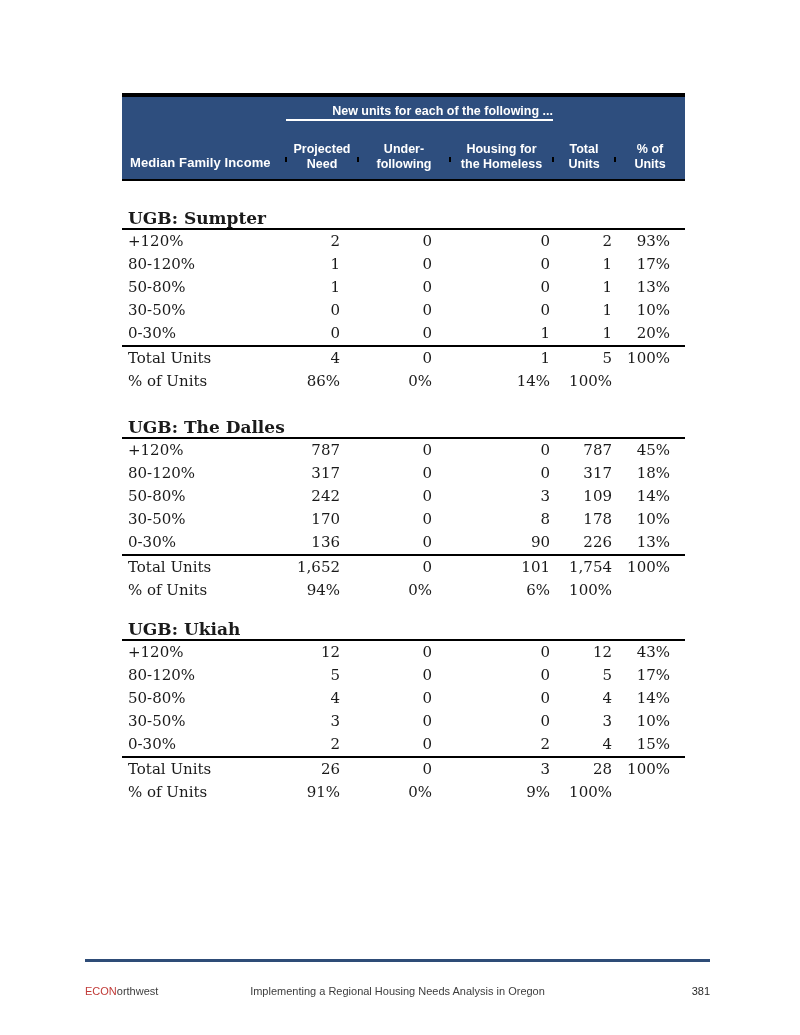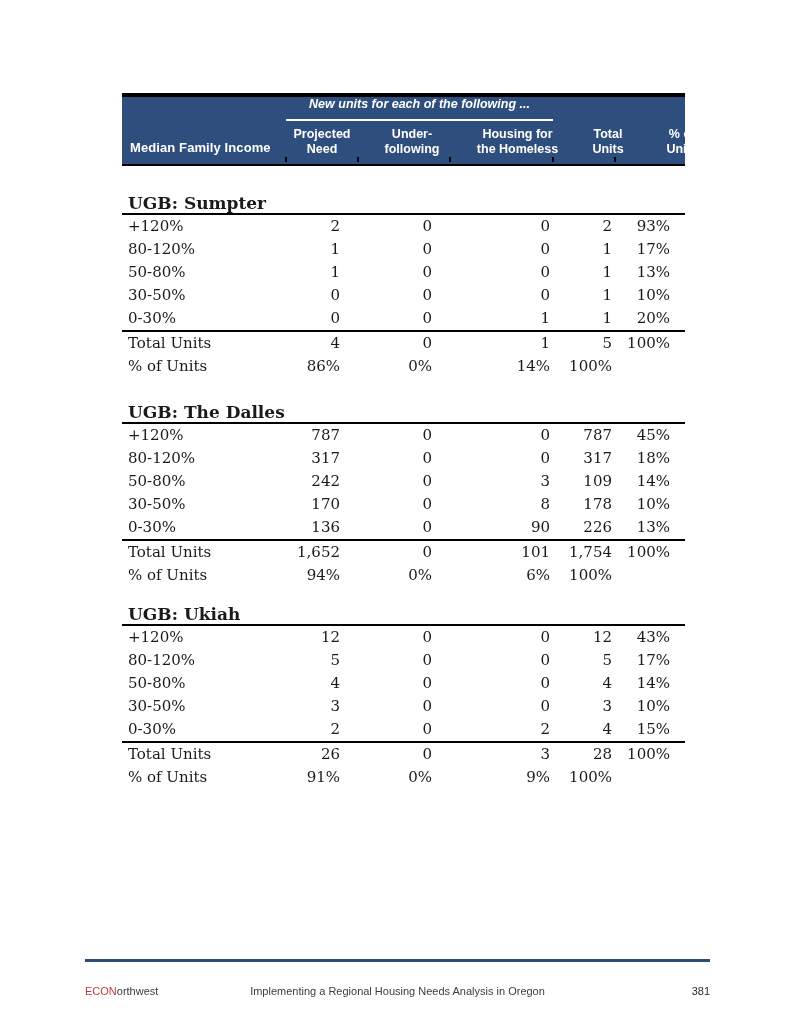--- a/index.html
+++ b/index.html
@@ -16,27 +16,27 @@
     background:#2E4E7E; border-top:4px solid #000; border-bottom:2px solid #000;
     display:flex; color:#fff; font-family:"Liberation Sans", sans-serif; font-weight:700;
   }
   .th-left {
     width:164px; box-sizing:border-box; display:flex; align-items:flex-end;
     padding:0 0 9px 8px; font-size:13px; letter-spacing:.1px;
   }
   .th-right { width:399px; display:flex; flex-direction:column; }
   .th-group-row { height:24px; display:flex; align-items:flex-end; }
   .th-group {
-    width:267px; box-sizing:border-box; text-align:center; font-size:12.5px;
-    border-bottom:2px solid #fff; padding-bottom:8px;font-style:italic;
+    width:267px; box-sizing:border-box; text-align:right; font-size:12.5px;
+    border-bottom:2px solid #fff; padding-bottom:1px;
   }
   .th-cols {
     display:grid; grid-template-columns:72px 92px 103px 62px 70px;
     text-align:center; font-size:12.5px; line-height:1.2; white-space:pre-line;
-    padding:6px 0 7px; align-items:center;gap:8px;
+    padding:21px 0 7px; align-items:center;
   }
 
   .tick { position:absolute; top:64px; width:2px; height:5px; background:#000; }
 
   .section.s1 { margin-top:28px; }
   .section.s2 { margin-top:25px; }
   .section.s3 { margin-top:18px; }
   .sec-title {
     font-weight:700; font-size:17px; height:19px; line-height:19px;
     padding-left:6px; border-bottom:2.5px solid #000; color:#1a1a1a;

